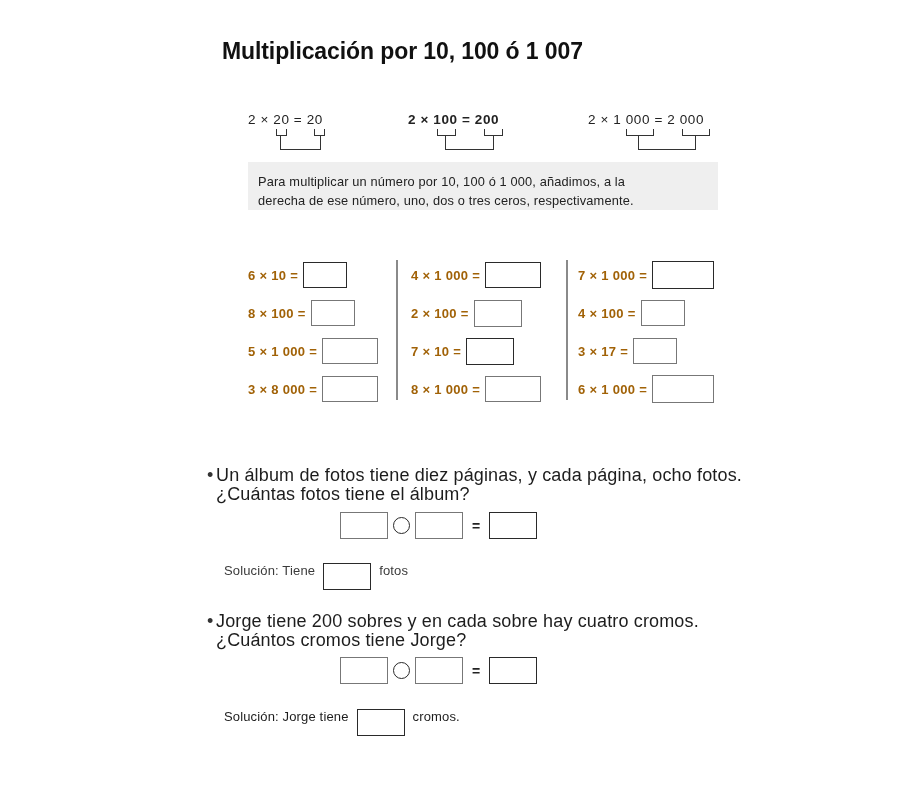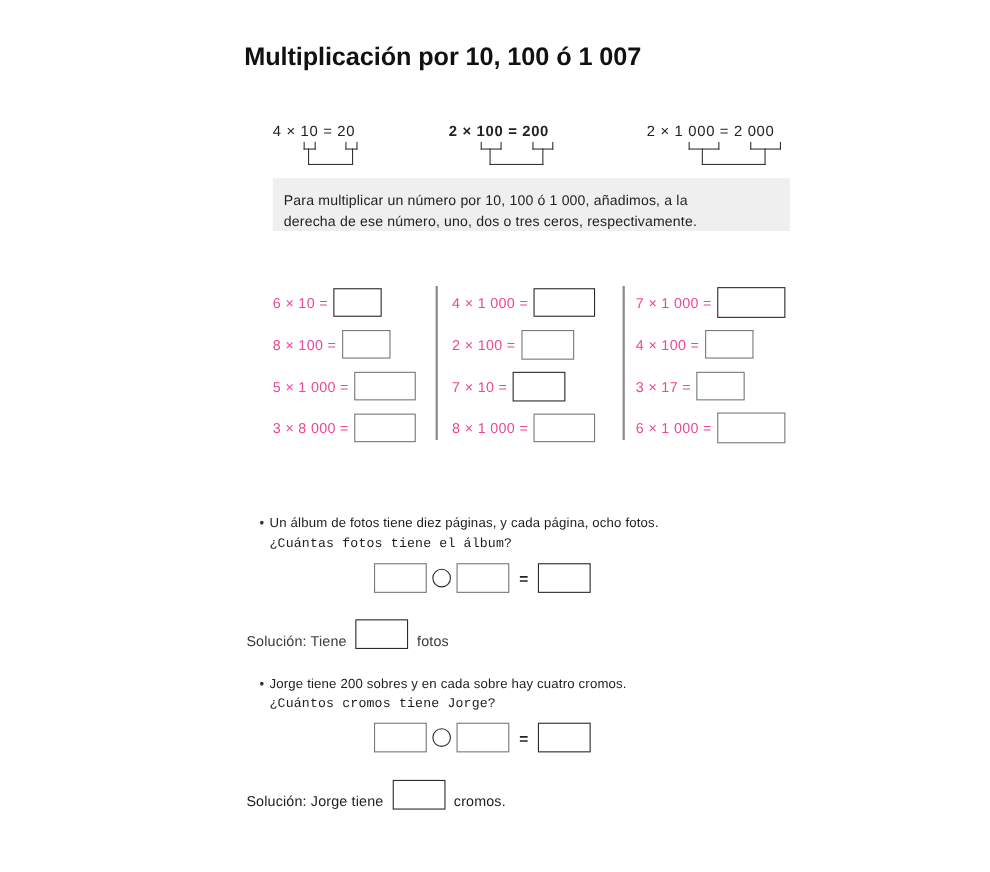--- a/index.html
+++ b/index.html
@@ -122,22 +122,22 @@
   .prob {
     position: absolute;
     left: 0;
     display: flex;
     align-items: center;
     white-space: nowrap;
     height: 26px;
   }
   .prob .lab {
     font-size: 13px;
-    font-weight: normal;
-    color: #ec4899;
+    font-weight: bold;
+    color: #a16207;
     letter-spacing: 0.3px;
     margin-right: 5px;
   }
 
   .r0 { top: 4px; }
   .r1 { top: 42px; }
   .r2 { top: 80px; }
   .r3 { top: 118px; }
 
   
@@ -150,28 +150,28 @@
   .box.grayish { border-color: #777; }
 
   .bx-a { width: 44px; height: 26px; }
   .bx-b { width: 48px; height: 27px; }
   .bx-c { width: 56px; height: 26px; }
   .bx-d { width: 62px; height: 28px; }
 
   
   .problem {
     position: absolute;
-    left: 236px;
-    font-size: 12px;
+    left: 207px;
+    font-size: 18px;
     color: #1d1d1d;
     line-height: 19px;
     letter-spacing: 0.15px;
   }
   .problem .l1 { display: block; white-space: nowrap; }
-  .problem .l2 { display: block; white-space: nowrap; margin-left: 9px; font-family: Liberation Mono, monospace; }
+  .problem .l2 { display: block; white-space: nowrap; margin-left: 9px; }
   .bullet {
     display: inline-block;
     width: 9px;
     color: #333;
   }
 
   .p1 { top: 466px; }
   .p2 { top: 612px; }
 
   .oprow {
@@ -195,21 +195,21 @@
   .eqsign {
     font-size: 14px;
     color: #222;
     margin: 0 9px;
     font-weight: bold;
   }
 
   .solution {
     position: absolute;
     display: flex;
-    align-items: flex-end;
+    align-items: flex-start;
     font-size: 13px;
     color: #1d1d1d;
     letter-spacing: 0.15px;
     white-space: nowrap;
   }
   .sol-1 { left: 224px; top: 563px; }
   .sol-2 { left: 224px; top: 709px; }
   .solution .s-txt { margin-right: 8px; }
   .solution .s-txt2 { margin-left: 8px; }
   .solution .faded { color: #2a2a2a; opacity: 0.92; }
@@ -217,21 +217,21 @@
 </head>
 <body>
 
 <div class="page">
 
   <div class="title">Multiplicación por 10, 100 ó 1 007</div>
 
   <div class="examples">
 
     <div class="example ex1">
-      <span class="expr">4 × 10 = 20</span>
+      <span class="expr">2 × 20 = 20</span>
       <span class="bracket" style="left:28px; width:9px;"></span>
       <span class="bracket" style="left:66px; width:9px;"></span>
       <span class="bracket deep" style="left:32px; width:39px; border-top:none;"></span>
     </div>
 
     <div class="example ex2">
       <span class="expr">2 × 100 = 200</span>
       <span class="bracket" style="left:29px; width:17px;"></span>
       <span class="bracket" style="left:76px; width:17px;"></span>
       <span class="bracket deep" style="left:37px; width:47px; border-top:none;"></span>

